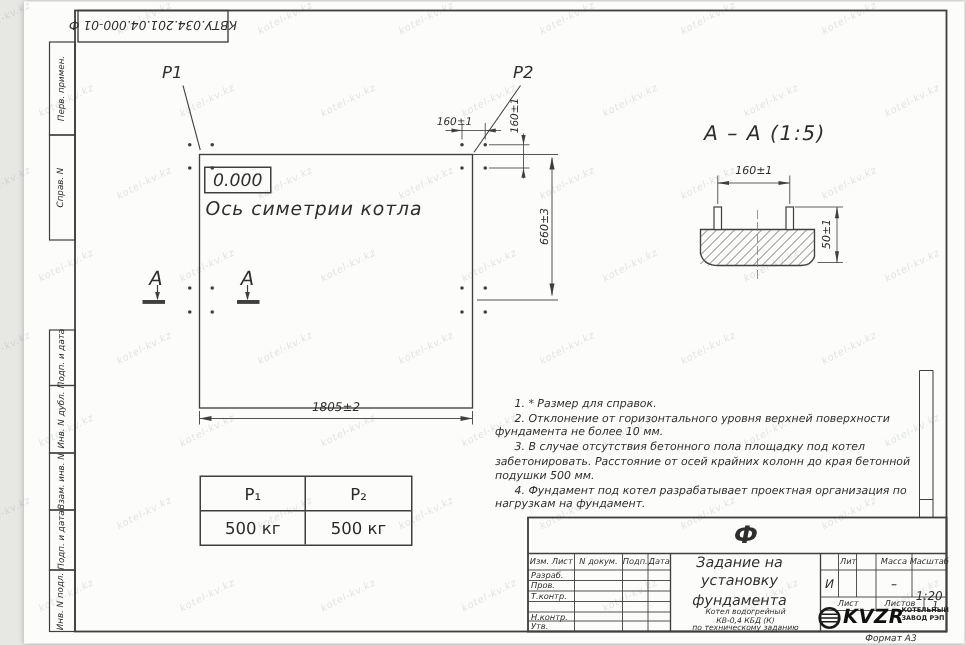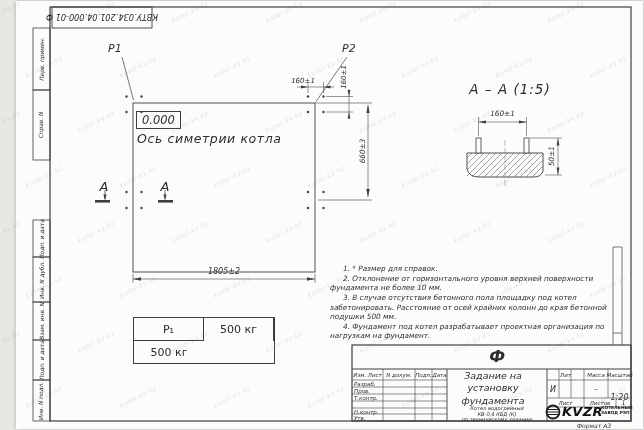--- a/index.html
+++ b/index.html
@@ -312,20 +312,21 @@
 
 <div class="notes">
   <p>1. * Размер для справок.</p>
   <p>2. Отклонение от горизонтального уровня верхней поверхности фундамента не более 10 мм.</p>
   <p>3. В случае отсутствия бетонного пола площадку под котел забетонировать. Расстояние от осей крайних колонн до края бетонной подушки 500 мм.</p>
   <p>4. Фундамент под котел разрабатывает проектная организация по нагрузкам на фундамент.</p>
 </div>
 
 <div class="loadtab">
   <div class="hdr hdr1">P₁</div>
+  <div class="hdr">P₂</div>
   <div class="val v1">500 кг</div>
   <div class="val">500 кг</div>
 </div>
 
 <div class="t c" style="left:358px;top:346px;width:268px;height:21px;font-size:16px;font-weight:600;letter-spacing:.4px">
   <span style="margin-left:11px">Ф</span>
 </div>
 <div class="t c tb" style="left:352px;top:370px;width:31px;height:10px">Изм. Лист</div>
 <div class="t c tb" style="left:383px;top:370px;width:32px;height:10px">N докум.</div>
 <div class="t c tb" style="left:415px;top:370px;width:17px;height:10px">Подп.</div>

